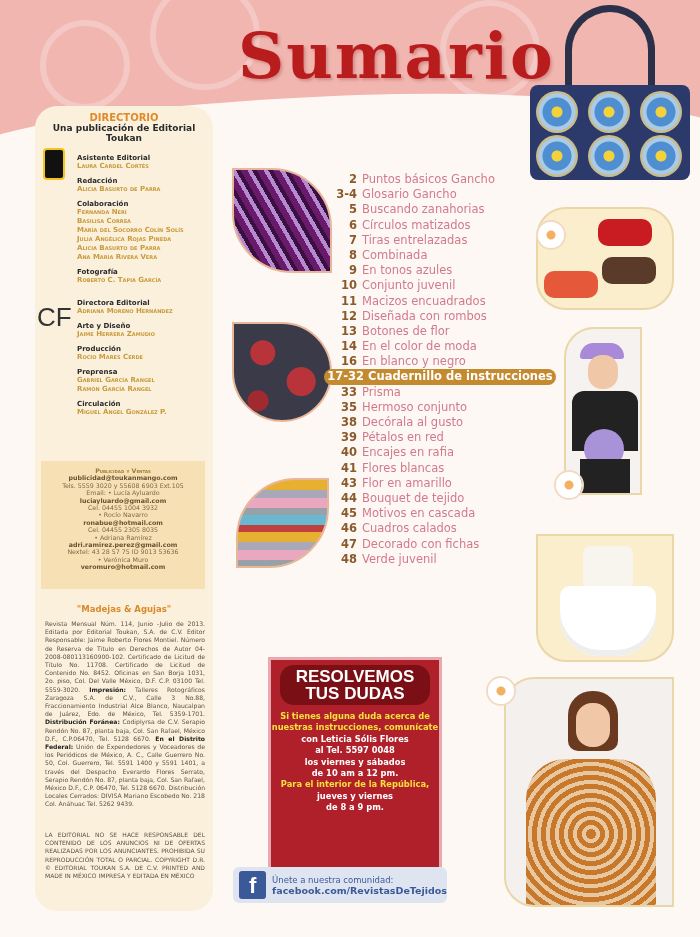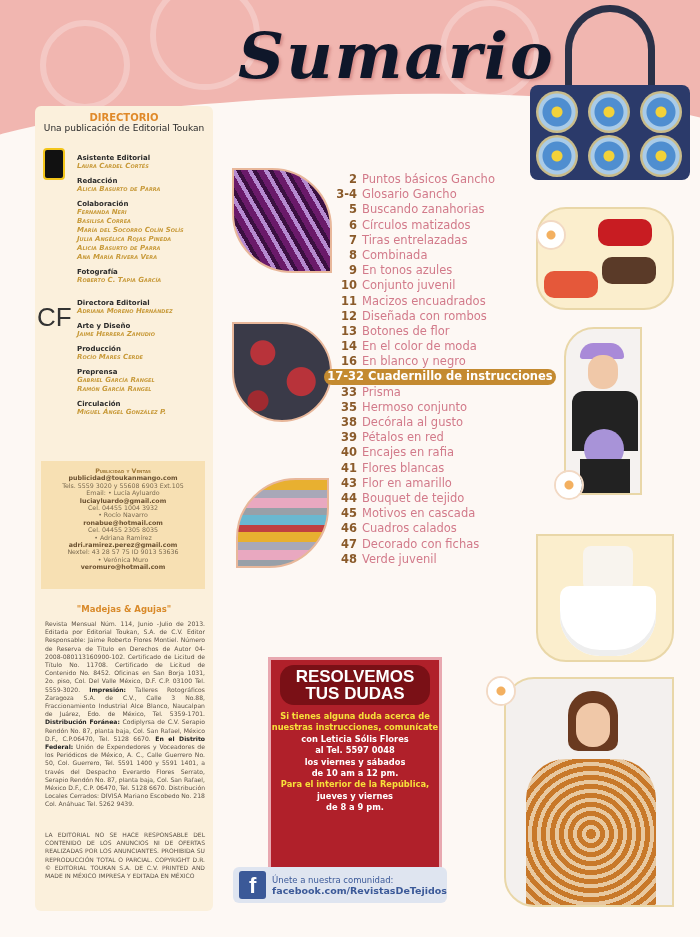--- a/index.html
+++ b/index.html
@@ -1,33 +1,33 @@
 <!DOCTYPE html>
 <html><head>
 <meta charset="utf-8">
 <style>
   * { margin:0; padding:0; box-sizing:border-box; }
   body { width:700px; height:937px; background:#fdf8f4; font-family:"DejaVu Sans", sans-serif; position:relative; overflow:hidden; }
   .header { position:absolute; left:0; top:0; width:700px; height:140px; background:#f1b6b0; overflow:hidden; }
   .header .wave { position:absolute; left:-40px; top:95px; width:800px; height:120px; background:#fdf8f4; border-radius:50% 50% 0 0 / 40% 60% 0 0; transform:rotate(-2deg); }
   .swirl { position:absolute; border:6px solid rgba(255,255,255,0.25); border-radius:50%; }
-  .title { position:absolute; left:238px; top:18px; font-family:"DejaVu Serif", serif; font-style:italic; font-weight:bold; font-size:64px; color:#0f172a; letter-spacing:2px; text-shadow:2px 2px 3px rgba(160,60,60,0.35); }
+  .title { position:absolute; left:238px; top:18px; font-family:"DejaVu Serif", serif; font-weight:bold; font-size:64px; color:#b91c1c; letter-spacing:2px; text-shadow:2px 2px 3px rgba(160,60,60,0.35); }
   .bag { position:absolute; left:530px; top:0; width:160px; height:180px; }
   .bag .strap { position:absolute; left:35px; top:5px; width:90px; height:100px; border:7px solid #2a3148; border-bottom:none; border-radius:45px 45px 0 0; }
   .bag .body { position:absolute; left:0; top:85px; width:160px; height:95px; background:#2b3a6a; border-radius:8px; }
   .bag .circle { position:absolute; width:42px; height:42px; border-radius:50%; background:radial-gradient(circle,#f3d23a 0 5px,#4f8ed0 6px 14px,#a9cbe8 15px 18px,#c9bc8a 19px); }
-  .sidebar { position:absolute; left:35px; top:106px; width:178px; height:805px; background:#fbf0dc; border-radius:6px; }
+  .sidebar { position:absolute; left:35px; top:106px; width:178px; height:805px; background:#fbf0dc; border-radius:22px; }
   .dir-title { text-align:center; color:#e08a2a; font-weight:bold; font-size:10px; margin-top:6px; }
-  .dir-sub { text-align:center; color:#2a2a2a; font-weight:normal; font-size:9px; }
+  .dir-sub { text-align:center; color:#2a2a2a; font-weight:bold; font-size:9px; }
   .logo-toukan { position:absolute; left:8px; top:42px; width:22px; height:32px; background:#111; border-radius:4px; border:2px solid #f3c51a; }
   .logo-cf { position:absolute; left:2px; top:196px; font-size:26px; color:#333; font-family:"Liberation Sans", sans-serif; }
   .credits { position:absolute; left:42px; top:48px; width:135px; }
   .cred { margin-bottom:6px; }
   .cred .role { font-size:7px; font-weight:bold; color:#2a2a2a; }
-  .cred .name { font-size:7px; color:#c89a3a; font-variant:small-caps; font-weight:bold; line-height:9px;font-style:italic; }
+  .cred .name { font-size:7px; color:#c89a3a; font-variant:small-caps; font-weight:bold; line-height:9px; }
   .ads { position:absolute; left:6px; top:355px; width:164px; height:128px; background:#f7e0b3; text-align:center; font-size:6.3px; line-height:7.4px; padding-top:6px; color:#7a6a50; }
   .ads .b { font-weight:bold; color:#6a5030; }
   .ads .h { color:#a07a3a; font-variant:small-caps; font-weight:bold; }
   .legal-title { position:absolute; left:0; top:498px; width:178px; text-align:center; color:#d98a2a; font-weight:bold; font-size:8.5px; }
   .legal { position:absolute; left:10px; top:514px; width:160px; font-size:6.1px; line-height:8.2px; color:#5a5045; text-align:justify; }
   .legal b { color:#222; }
   .disclaimer { position:absolute; left:10px; top:725px; width:160px; font-size:6px; line-height:8.2px; color:#5a5045; text-align:justify; text-transform:uppercase; }
   .thumb { position:absolute; border:2px solid #e8b79a; overflow:hidden; }
   .thumb1 { left:232px; top:168px; width:100px; height:105px; border-radius:0 60px 0 60px; background:repeating-linear-gradient(60deg,#6a1a6a 0 6px,#b58ad0 6px 10px,#3a1040 10px 14px); }
   .thumb2 { left:232px; top:322px; width:100px; height:100px; border-radius:0 50% 50% 50%; background:radial-gradient(circle at 30% 30%,#b8333a 0 12px,transparent 13px),radial-gradient(circle at 70% 60%,#b8333a 0 14px,transparent 15px),radial-gradient(circle at 25% 80%,#a02a30 0 10px,transparent 11px),#3a3a48; }

